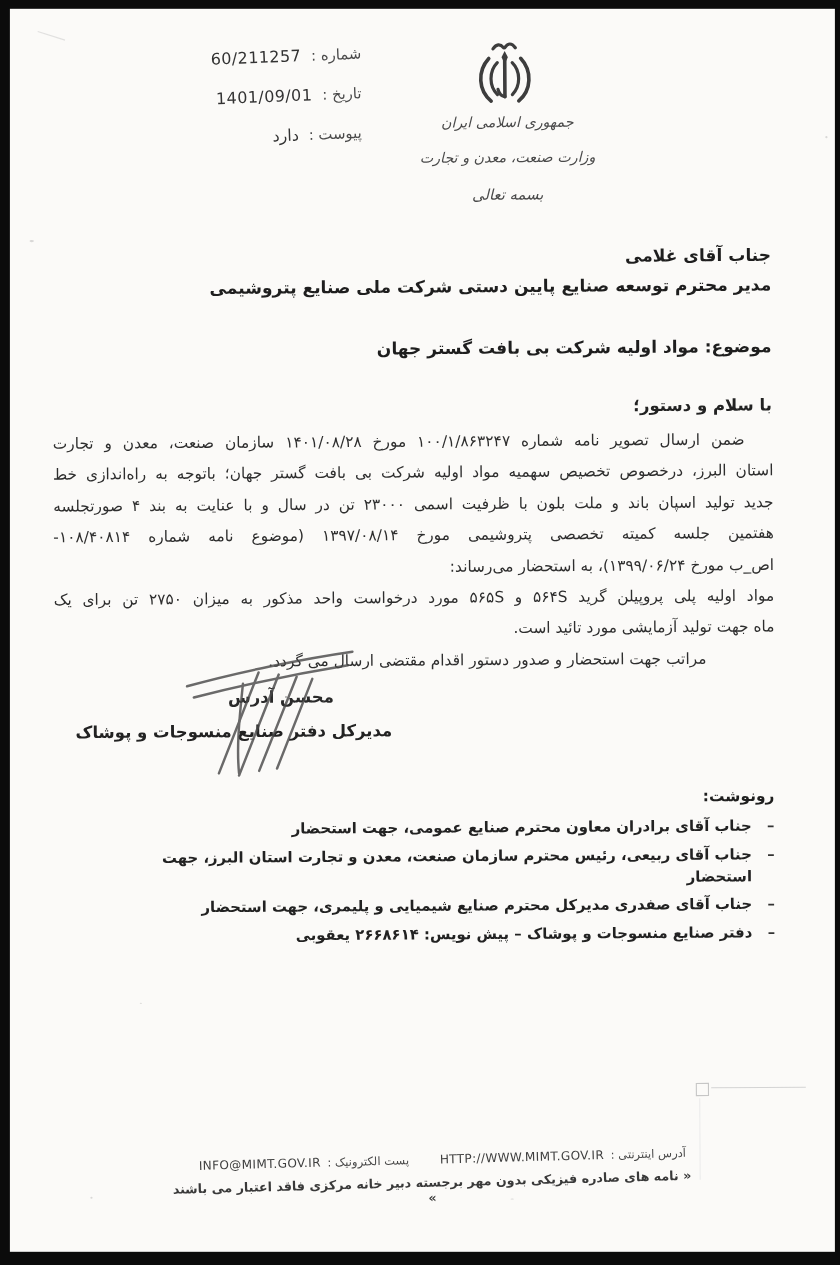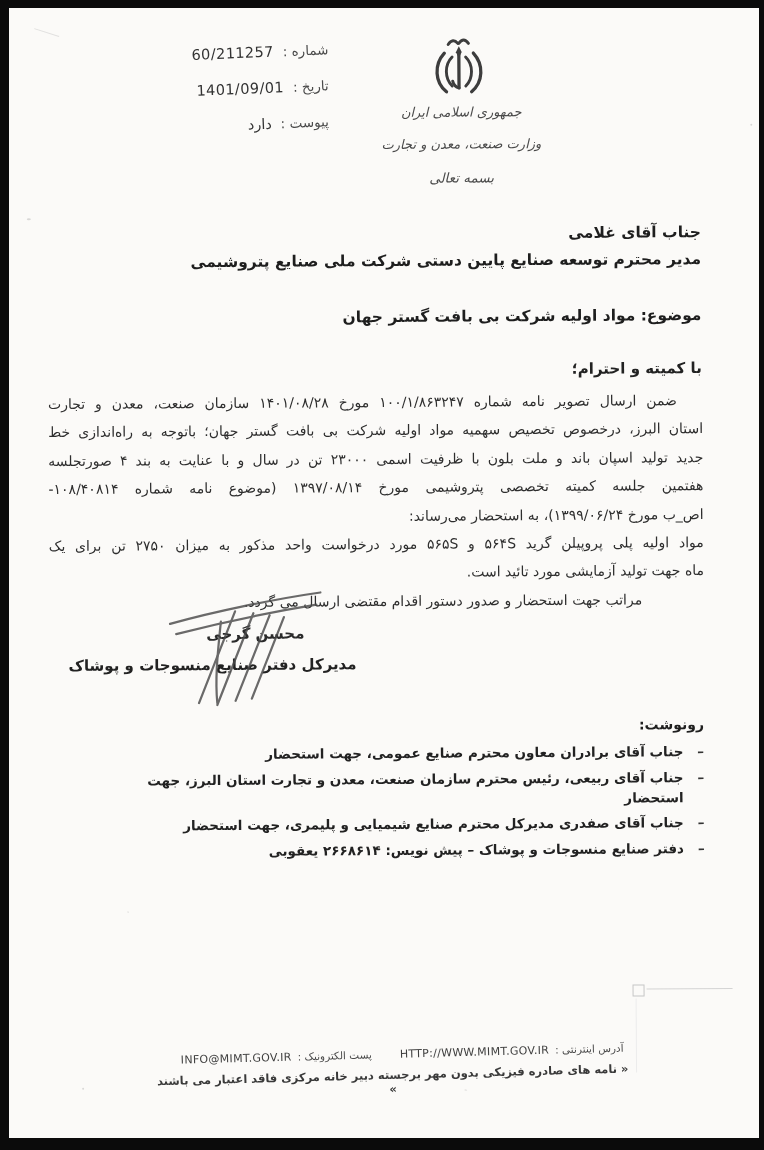--- a/index.html
+++ b/index.html
@@ -115,34 +115,34 @@
       <div class="lh lh-country">جمهوری اسلامی ایران</div>
       <div class="lh lh-ministry">وزارت صنعت، معدن و تجارت</div>
       <div class="lh lh-bism">بسمه تعالی</div>
 
       <div class="recipient">
         <div>جناب آقای غلامی</div>
         <div>مدیر محترم توسعه صنایع پایین دستی شرکت ملی صنایع پتروشیمی</div>
       </div>
 
       <div class="subject">موضوع: مواد اولیه شرکت بی بافت گستر جهان</div>
-      <div class="salutation">با کمیته و احترام؛</div>
+      <div class="salutation">با سلام و دستور؛</div>
 
       <div class="body">
           <div class="bline full indent">ضمن ارسال تصویر نامه شماره ۱۰۰/۱/۸۶۳۲۴۷ مورخ ۱۴۰۱/۰۸/۲۸ سازمان صنعت، معدن و تجارت</div>
           <div class="bline full">استان البرز، درخصوص تخصیص سهمیه مواد اولیه شرکت بی بافت گستر جهان؛ باتوجه به راه‌اندازی خط</div>
           <div class="bline full">جدید تولید اسپان باند و ملت بلون با ظرفیت اسمی ۲۳۰۰۰ تن در سال و با عنایت به بند ۴ صورتجلسه</div>
           <div class="bline full">هفتمین جلسه کمیته تخصصی پتروشیمی مورخ ۱۳۹۷/۰۸/۱۴ (موضوع نامه شماره ۱۰۸/۴۰۸۱۴-</div>
           <div class="bline short">اص_ب مورخ ۱۳۹۹/۰۶/۲۴)، به استحضار می‌رساند:</div>
           <div class="bline full">مواد اولیه پلی پروپیلن گرید ۵۶۴S و ۵۶۵S مورد درخواست واحد مذکور به میزان ۲۷۵۰ تن برای یک</div>
           <div class="bline short">ماه جهت تولید آزمایشی مورد تائید است.</div>
           <div class="bline short indent2">مراتب جهت استحضار و صدور دستور اقدام مقتضی ارسال می گردد.</div>
         </div>
 
-      <div class="sig-name">محسن گرجی</div>
+      <div class="sig-name">محسن آدرس</div>
       <div class="sig-title">مدیرکل دفتر صنایع منسوجات و پوشاک</div>
       <svg class="scribble" viewBox="0 0 160 118">
         <g fill="none" stroke="#4a4a4a" stroke-width="2.2" stroke-linecap="round" opacity="0.82">
           <path d="M6 36 C50 24 110 12 154 6"></path>
           <path d="M12 46 C60 34 112 24 150 18"></path>
           <path d="M70 24 L34 114"></path>
           <path d="M88 26 L52 116"></path>
           <path d="M104 28 L70 112"></path>
           <path d="M118 30 L86 110"></path>
           <path d="M56 34 C52 70 50 92 52 114"></path>

